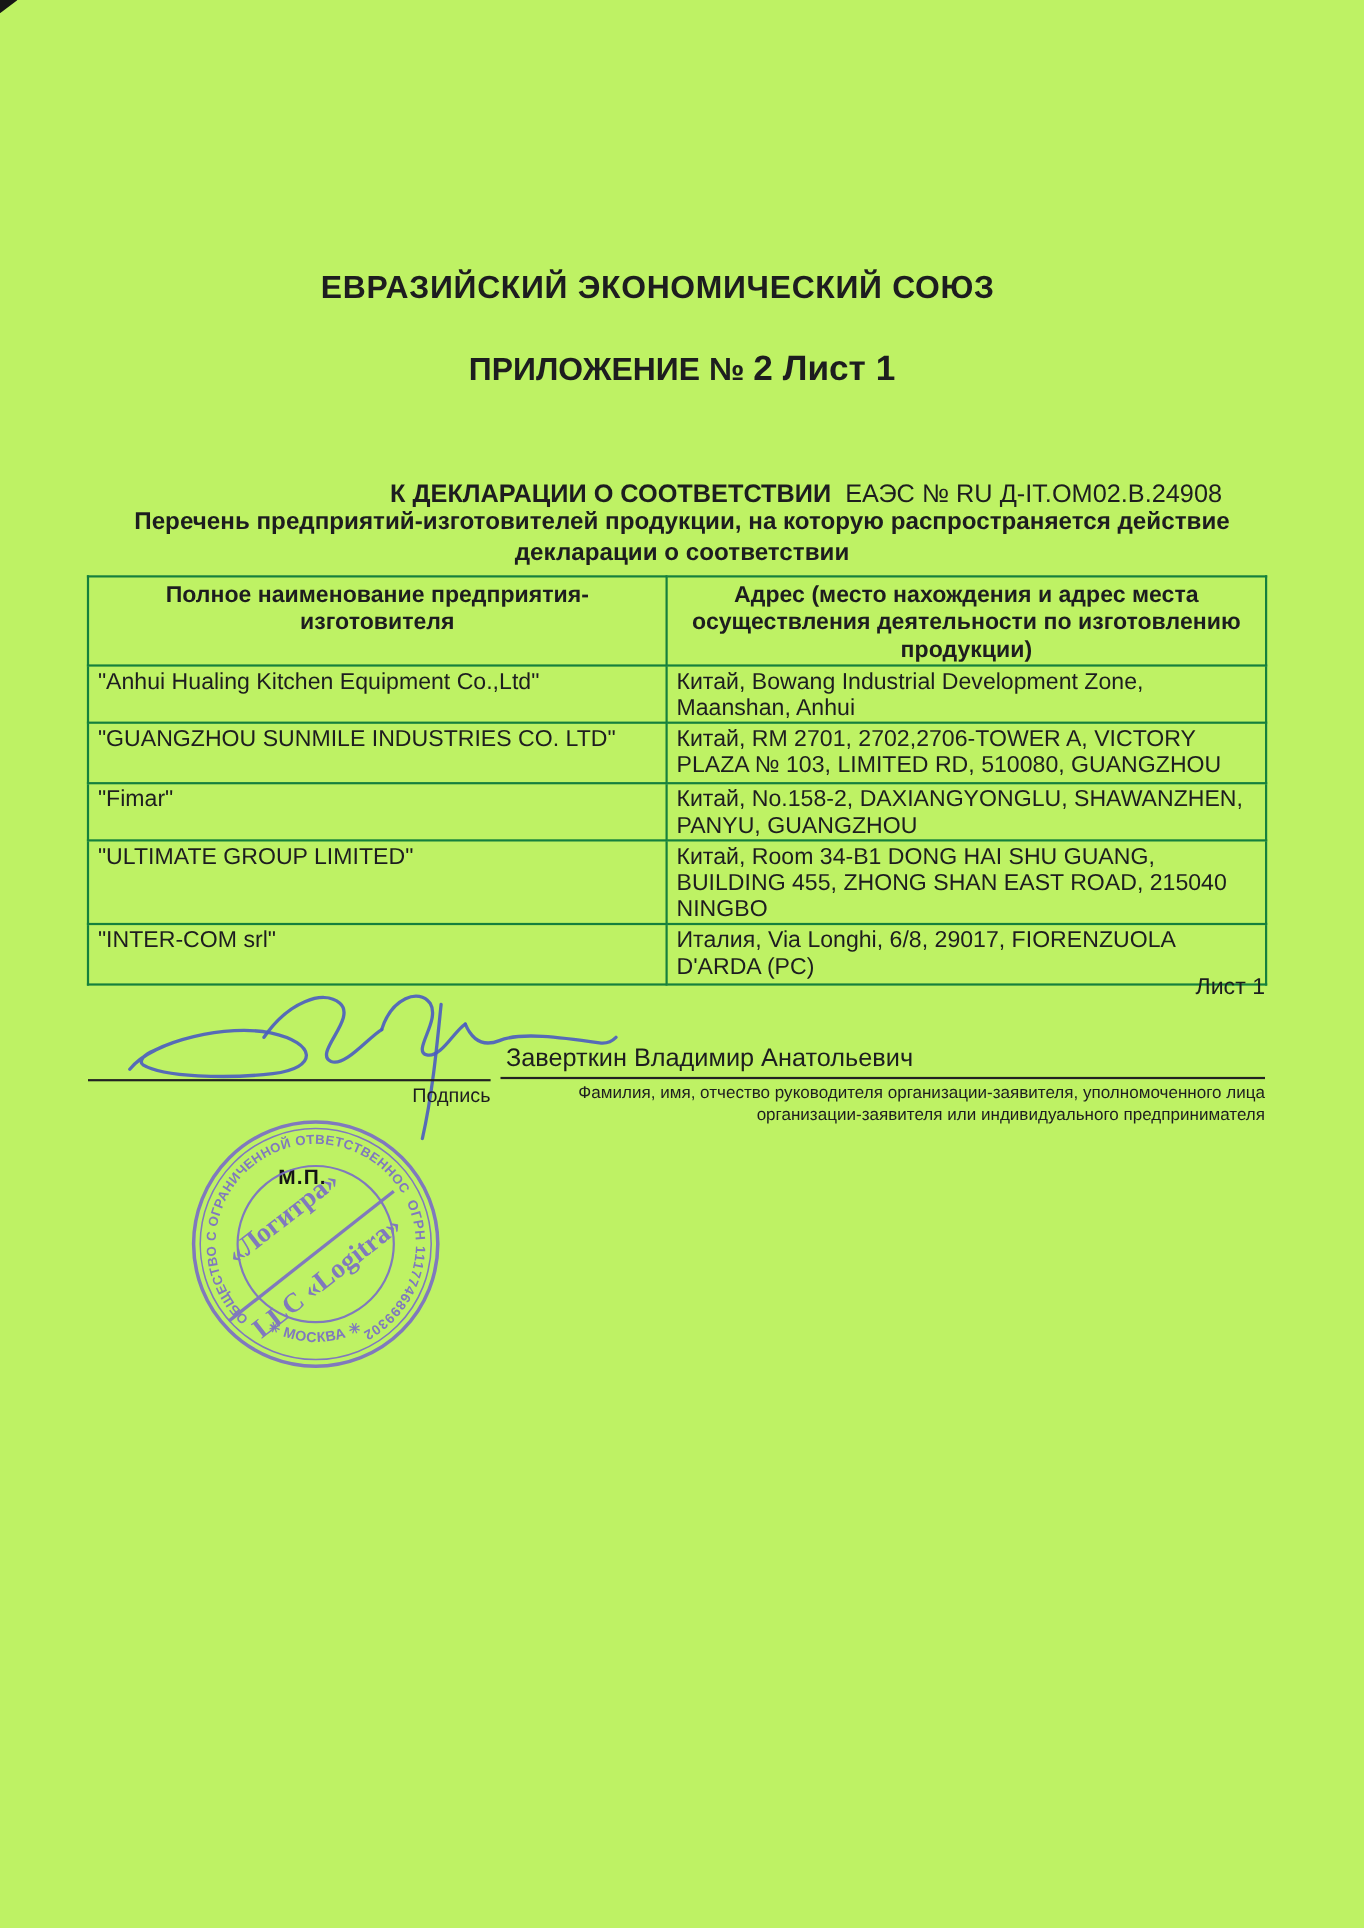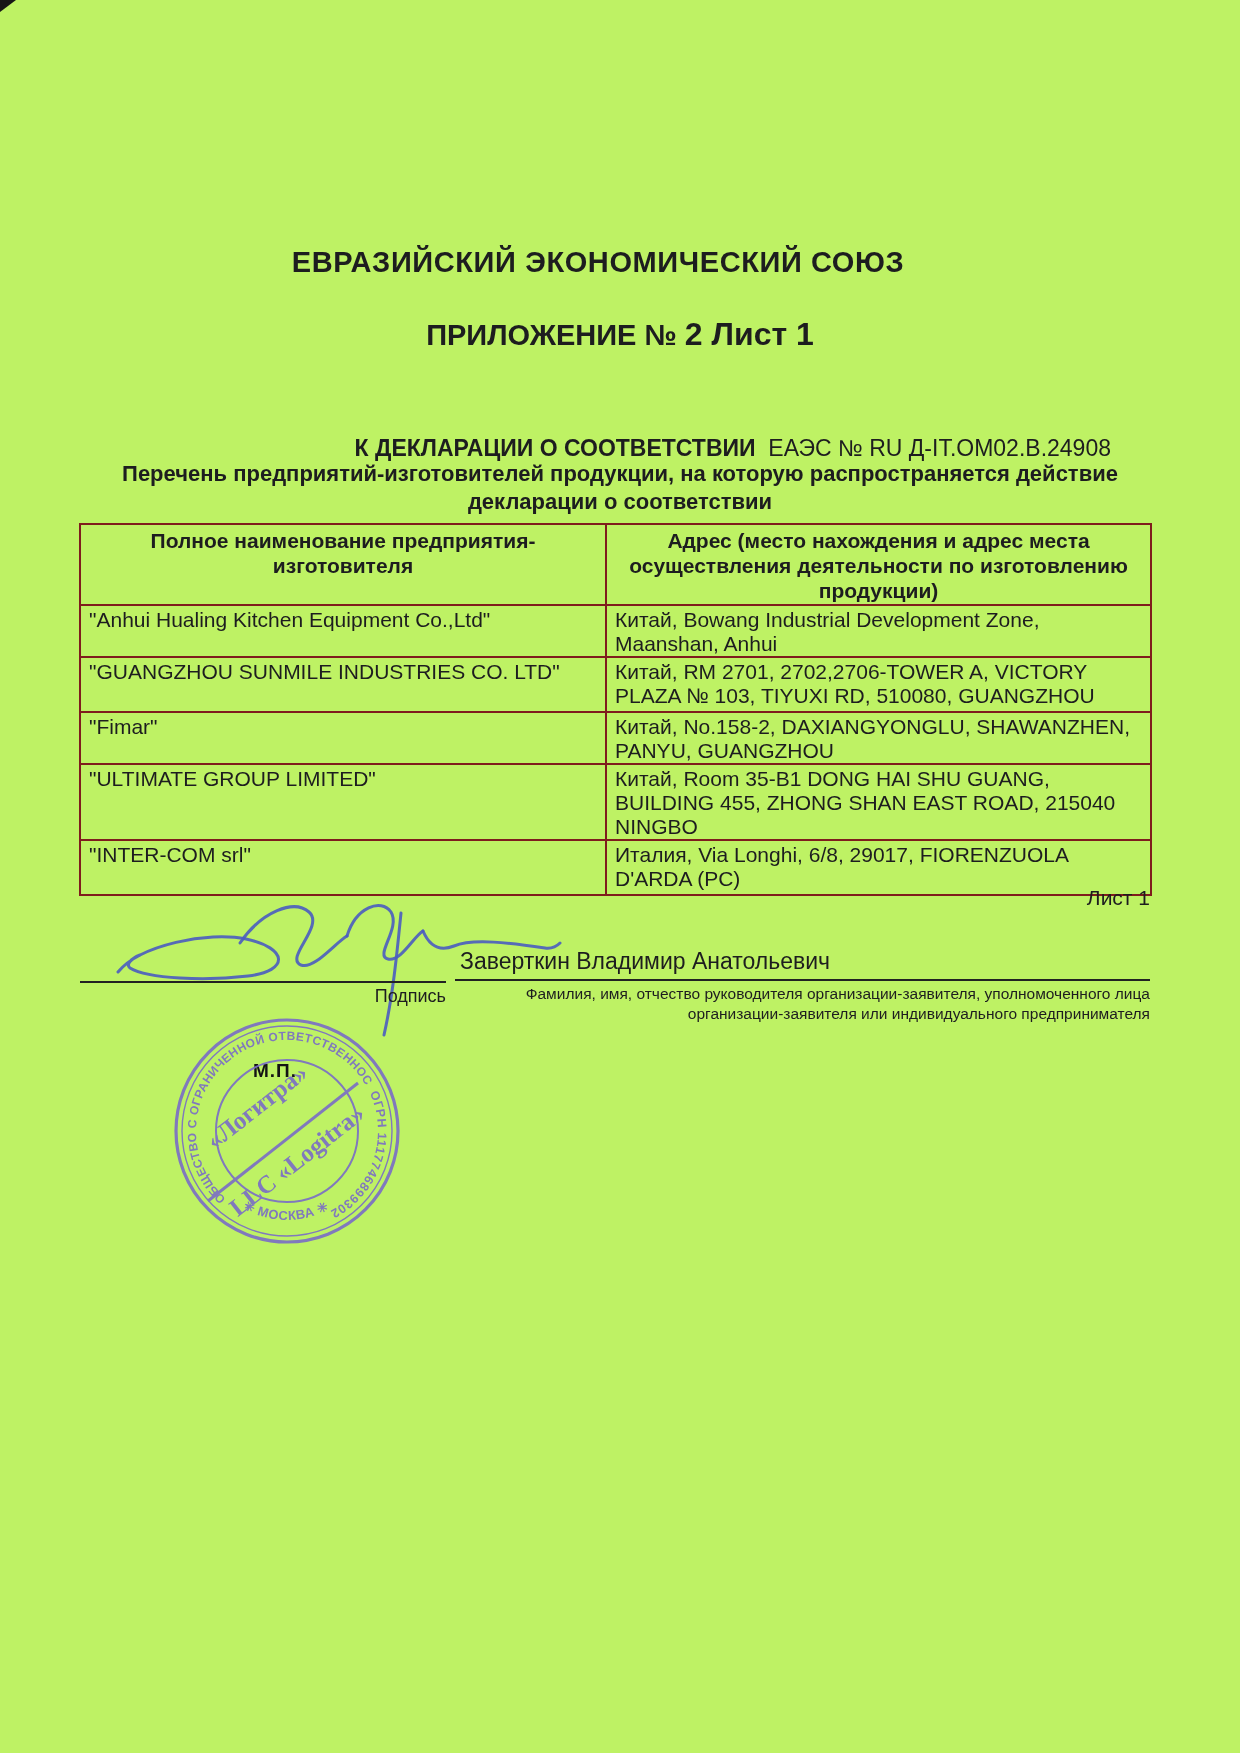--- a/index.html
+++ b/index.html
@@ -28,21 +28,21 @@
   #annex-line .val{font-size:32px;font-weight:bold;}
   #decl-line{left:329px;top:408px;font-size:23px;font-weight:bold;white-space:pre;}
   #decl-line .val{font-weight:normal;}
   #intro{top:460px;font-size:22px;font-weight:bold;line-height:28px;white-space:pre;}
 
   table#manu-table{
     position:absolute;left:79px;top:523px;width:1071px;
     border-collapse:collapse;table-layout:fixed;
   }
   #manu-table td,#manu-table th{
-    border:2px solid #7f1d1d;
+    border:2px solid #15803d;
     vertical-align:top;
     font-size:21px;line-height:24px;
     padding:2px 8px 0 8px;
     white-space:pre;
     overflow:hidden;
   }
   #manu-table th{
     font-weight:bold;text-align:center;line-height:25px;padding-top:3px;
   }
   #manu-table col.c1{width:526px;}
@@ -103,30 +103,30 @@
 продукции)</th>
     </tr>
     <tr style="height:50px;">
       <td>"Anhui Hualing Kitchen Equipment Co.,Ltd"</td>
       <td>Китай, Bowang Industrial Development Zone,
 Maanshan, Anhui</td>
     </tr>
     <tr style="height:55px;">
       <td>"GUANGZHOU SUNMILE INDUSTRIES CO. LTD"</td>
       <td>Китай, RM 2701, 2702,2706-TOWER A, VICTORY
-PLAZA № 103, TIYUXI RD, 510080, GUANGZHOU</td>
+PLAZA № 103, LIMITED RD, 510080, GUANGZHOU</td>
     </tr>
     <tr style="height:52px;">
       <td>"Fimar"</td>
       <td>Китай, No.158-2, DAXIANGYONGLU, SHAWANZHEN,
 PANYU, GUANGZHOU</td>
     </tr>
     <tr style="height:69px;">
       <td>"ULTIMATE GROUP LIMITED"</td>
-      <td>Китай, Room 35-B1 DONG HAI SHU GUANG,
+      <td>Китай, Room 34-B1 DONG HAI SHU GUANG,
 BUILDING 455, ZHONG SHAN EAST ROAD, 215040
 NINGBO</td>
     </tr>
     <tr style="height:55px;">
       <td>"INTER-COM srl"</td>
       <td>Италия, Via Longhi, 6/8, 29017, FIORENZUOLA
 D'ARDA (PC)</td>
     </tr>
   </tbody>
     </table>

